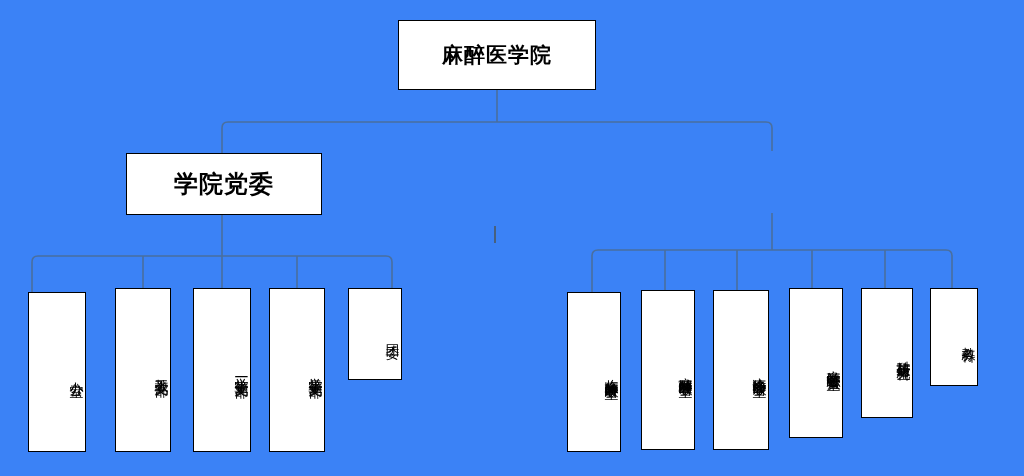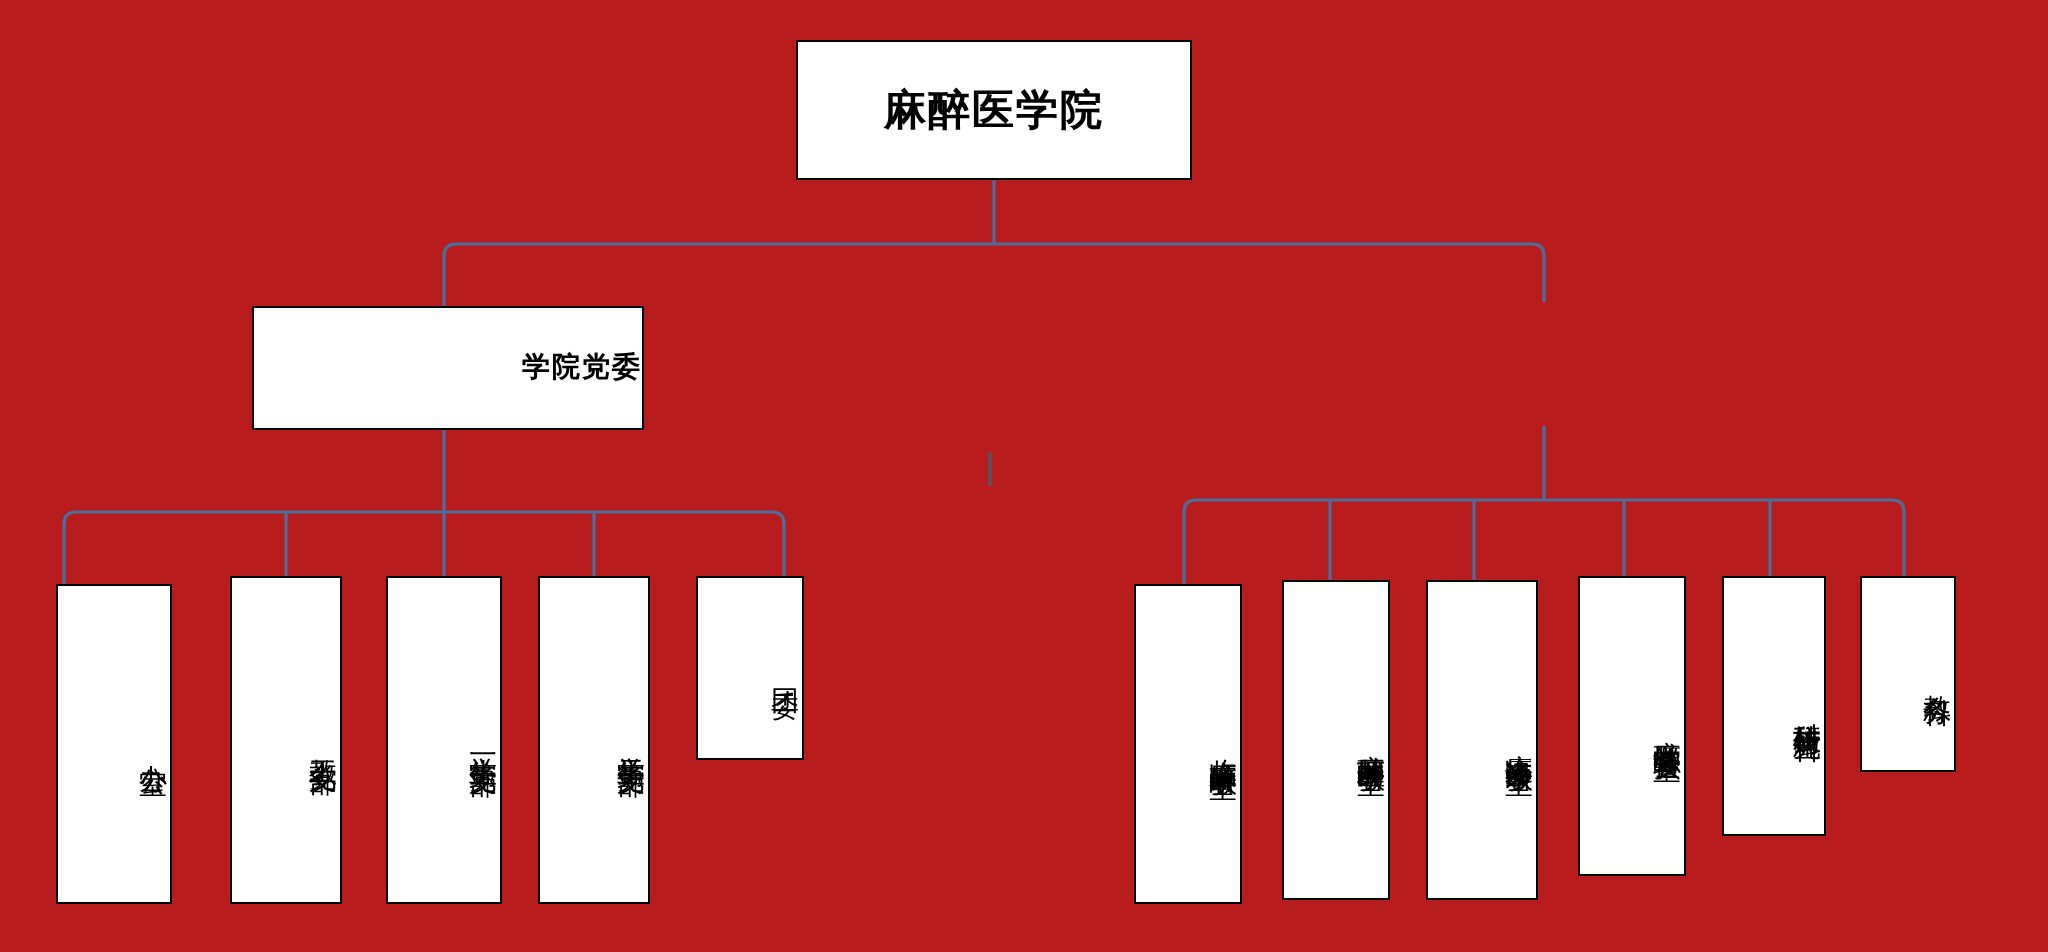--- a/index.html
+++ b/index.html
@@ -7,43 +7,42 @@
     padding: 0;
     background: #ffffff;
   }
   body {
     font-family: "Liberation Sans", "DejaVu Sans", sans-serif;
   }
   #canvas {
     position: relative;
     width: 1024px;
     height: 476px;
-    background: #b91c1c;
+    background: #3b82f6;
     overflow: hidden;
   }
   .node {
     position: absolute;
     box-sizing: border-box;
     border: 1.6px solid #000000;
     background: #ffffff;
     display: flex;
     align-items: center;
     justify-content: center;
     color: #000000;
   }
   .node.root {
     font-size: 21px;
     font-weight: bold;
     letter-spacing: 1px;
   }
   .node.branch {
-    font-size: 14px;
+    font-size: 24px;
     font-weight: bold;
     letter-spacing: 1px;
-    justify-content: flex-end;
   }
   .node.leaf {
     border-width: 1.2px;
     font-size: 14px;
     letter-spacing: 1px;
     writing-mode: vertical-rl;
     text-orientation: upright;
     line-height: 1.15;
     padding: 6px 0;
     align-items: flex-start;

